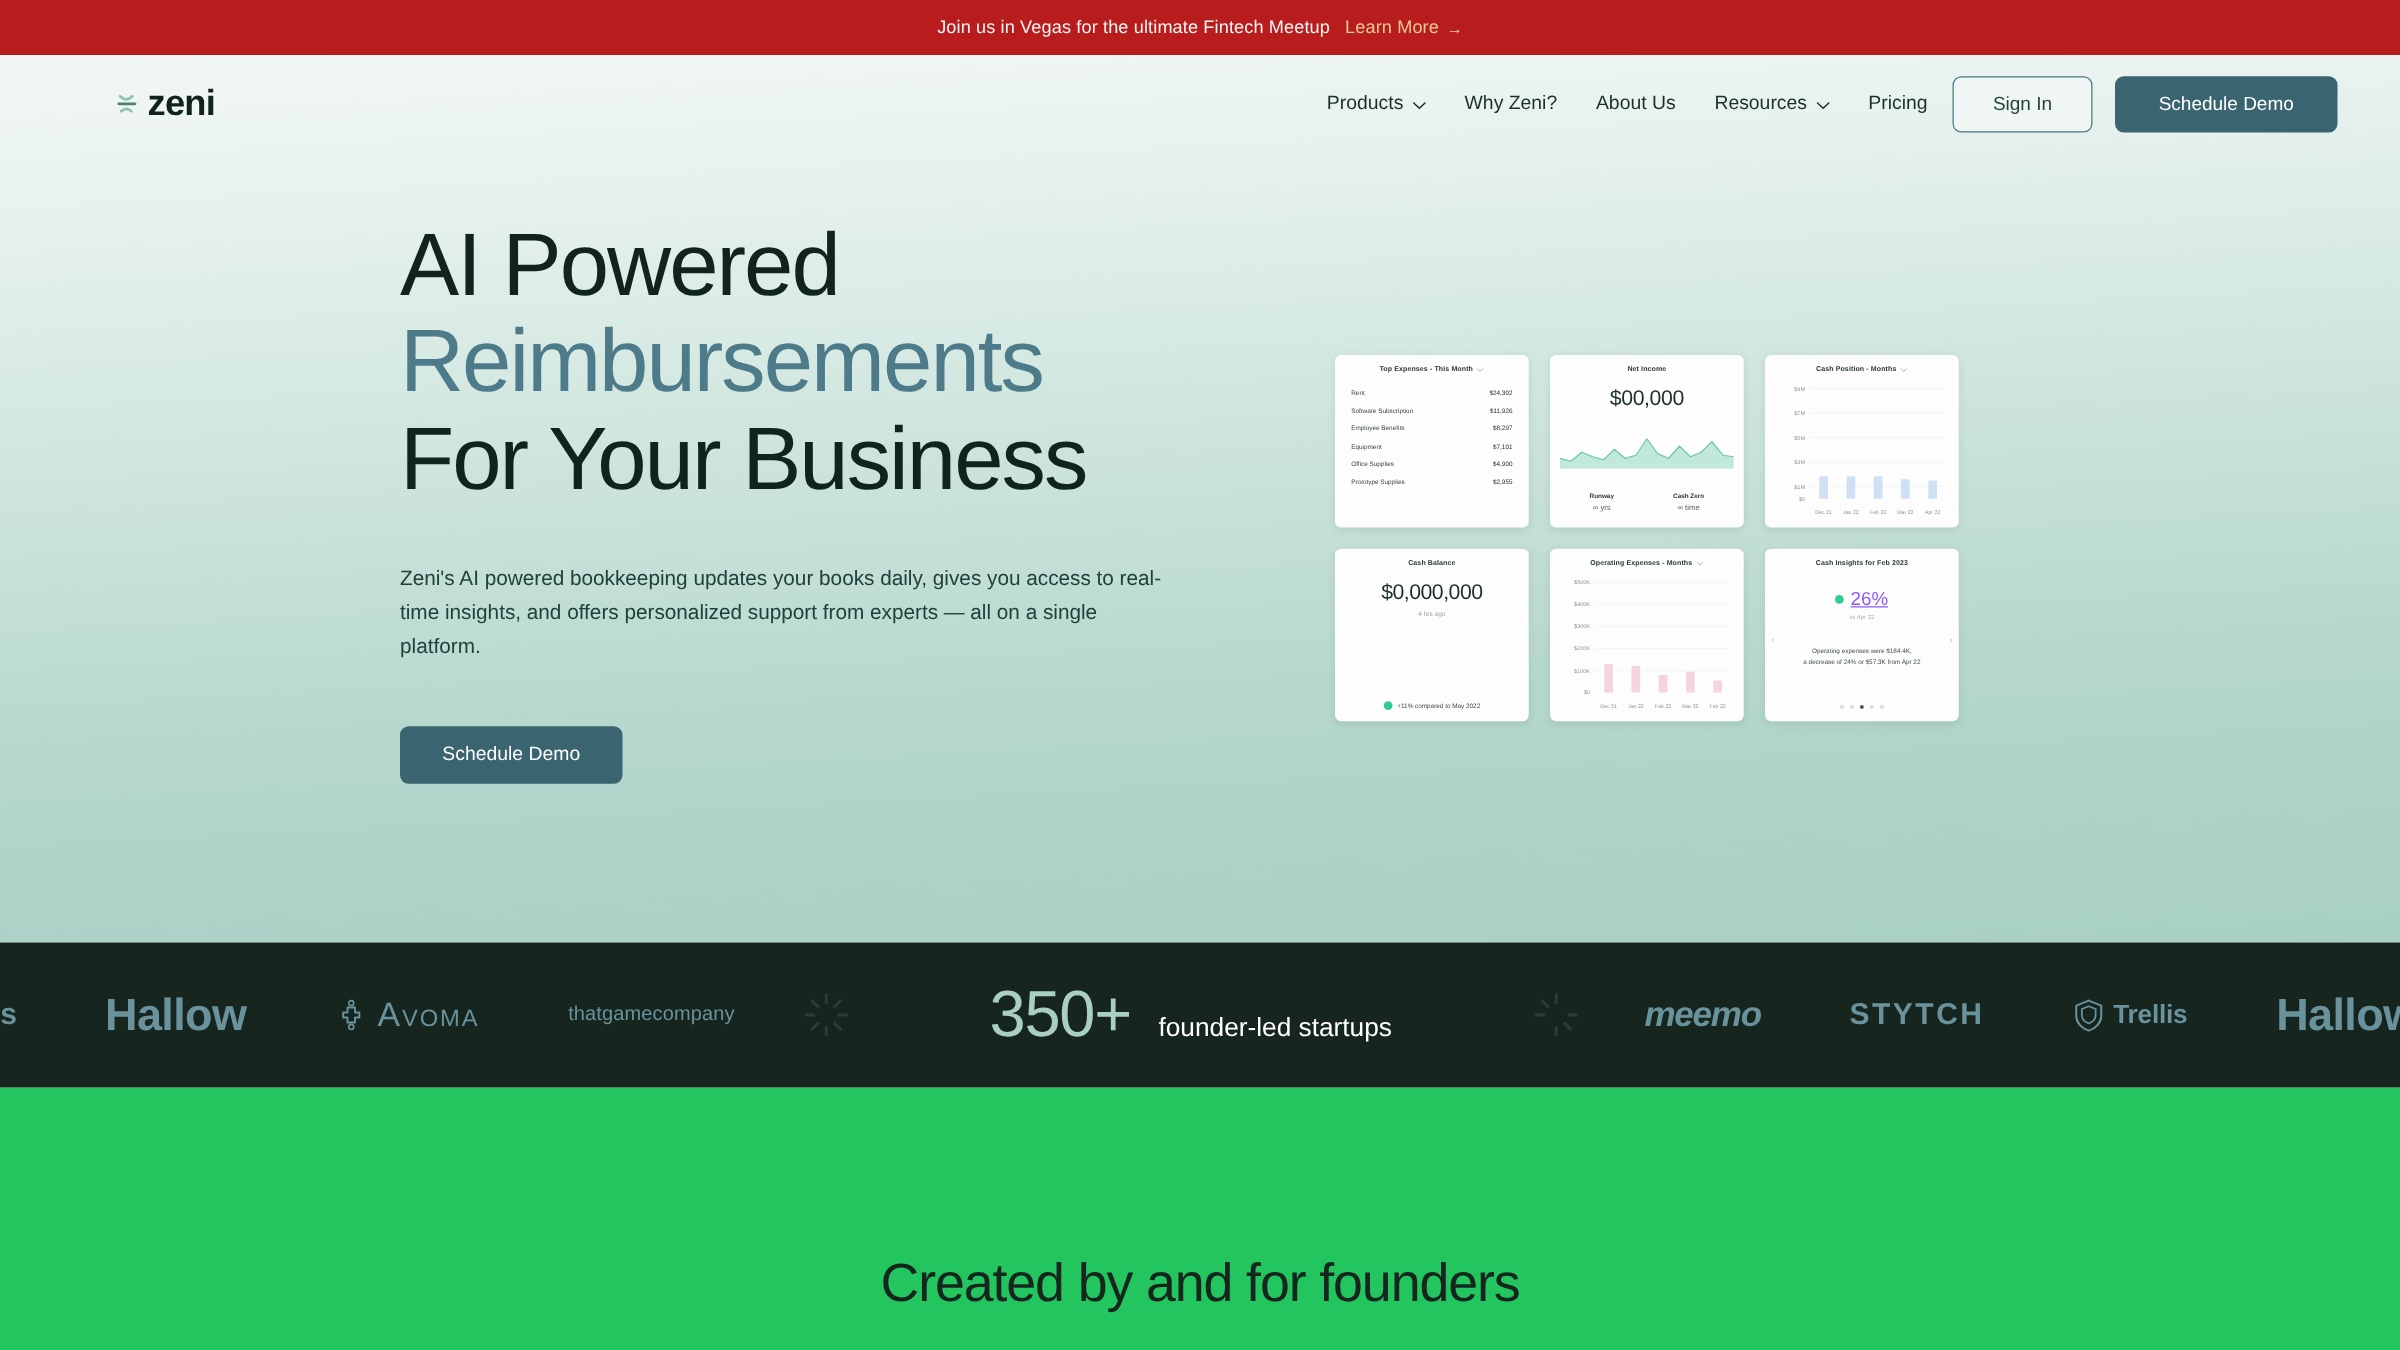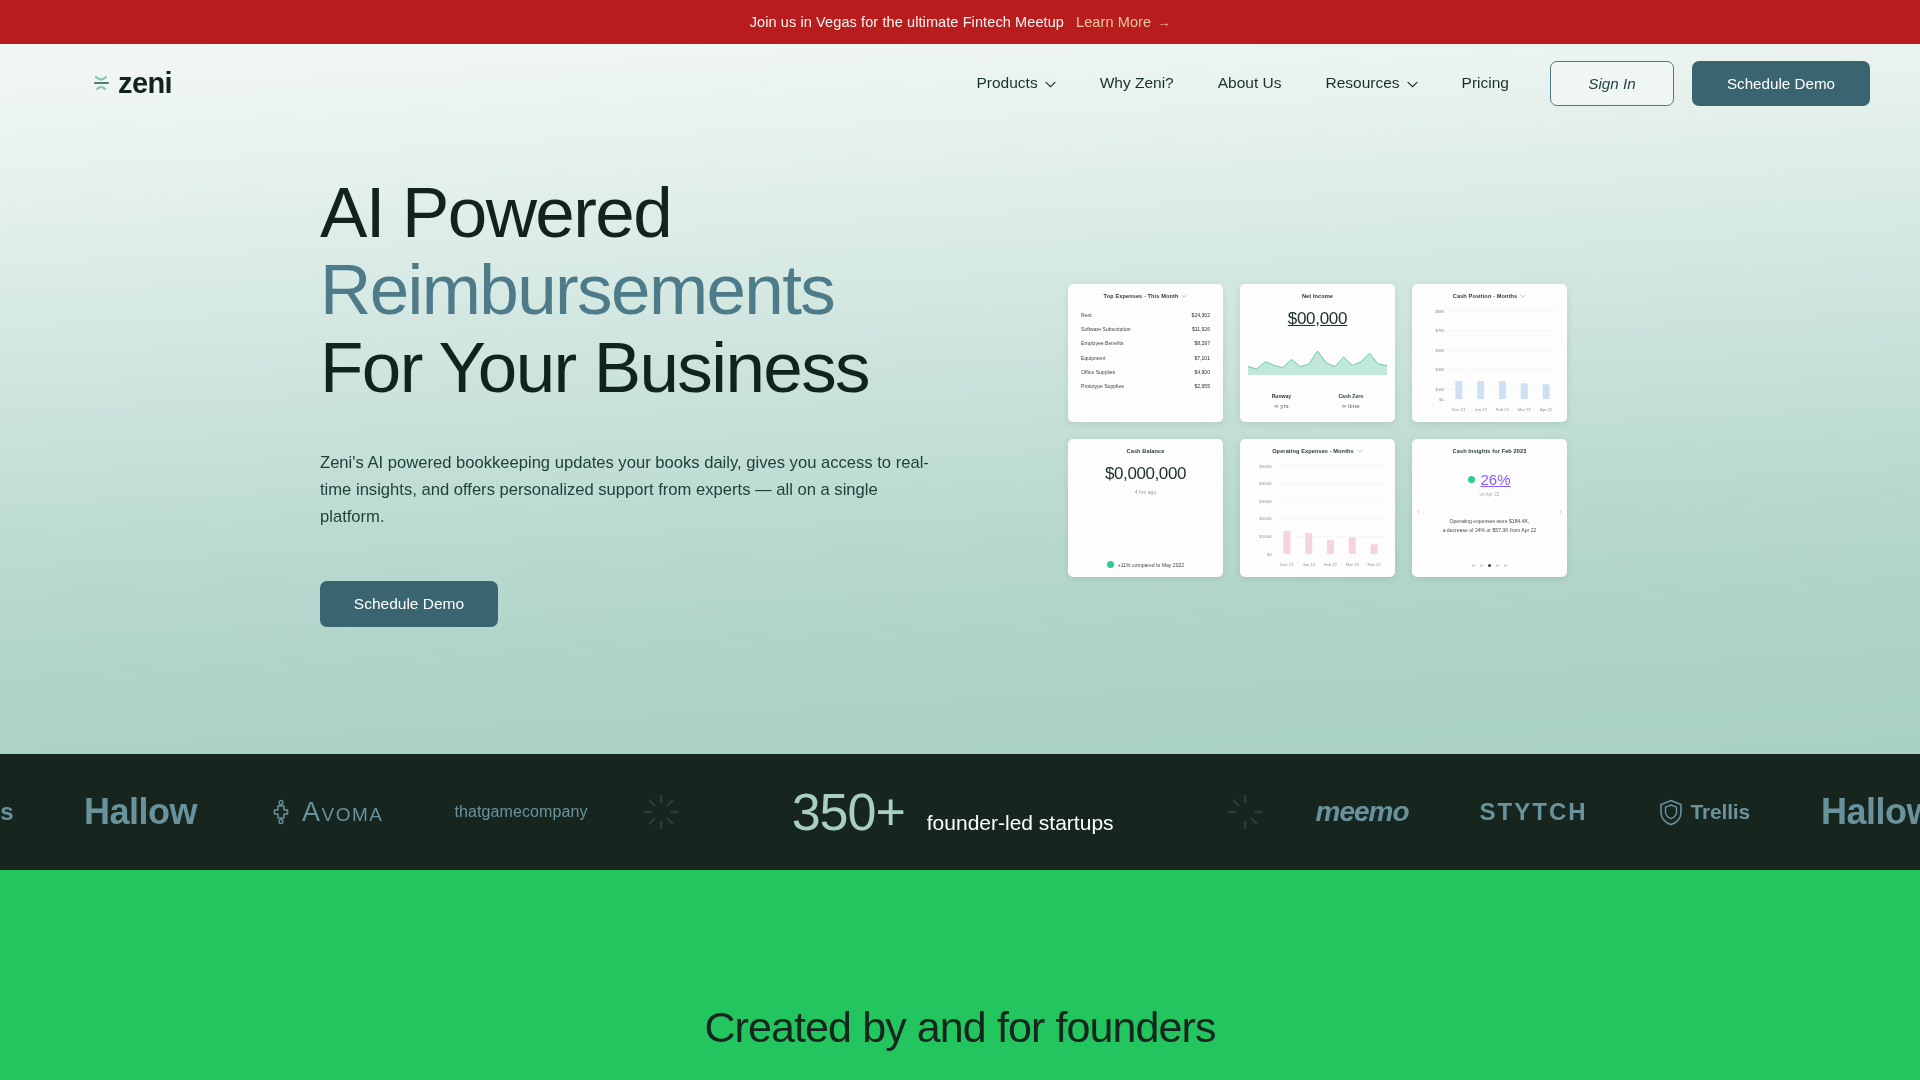--- a/index.html
+++ b/index.html
@@ -59,22 +59,22 @@
     font-size: 29px;
     font-weight: 600;
     color: #10231d;
     letter-spacing: -0.6px;
     line-height: 1;
   }
   .nav-spacer { flex: 1; }
   .nav-links {
     display: flex;
     align-items: center;
-    gap: 44px;
-    margin-right: 41px;
+    gap: 31px;
+    margin-right: 20px;
   }
   .nav-link {
     font-size: 15.5px;
     color: #18302a;
     display: inline-flex;
     align-items: center;
     gap: 7px;
     cursor: pointer;
     white-space: nowrap;
   }
@@ -88,25 +88,24 @@
   .btn {
     font-size: 15.2px;
     border-radius: 7px;
     display: inline-flex;
     align-items: center;
     justify-content: center;
     cursor: pointer;
     white-space: nowrap;
   }
   .btn-signin {
-    width: 124px; height: 45px;
+    width: 112px; height: 45px;
     border: 1px solid #4a7a84;
     color: #22433f;
     background: rgba(255,255,255,0.35);
-    font-style: italic;
   }
   .btn-demo-nav {
     width: 178px; height: 45px;
     background: #3a6470;
     color: #ffffff;
   }
 
   
   .hero-inner {
     display: flex;
@@ -179,21 +178,20 @@
   }
   .exp-row .amt { color: #26302f; }
 
   
   .ni-value {
     text-align: center;
     font-size: 17px;
     color: #20312e;
     margin-top: 10px;
     letter-spacing: -.3px;
-    text-decoration: underline;
   }
   .spark { margin-top: 16px; }
   .ni-foot {
     display: flex;
     justify-content: space-around;
     margin-top: 14px;
     text-align: center;
   }
   .ni-foot .lbl { font-size: 5.1px; font-weight: 700; color: #2b3a38; }
   .ni-foot .val { font-size: 6.2px; color: #57635f; margin-top: 3px; }

